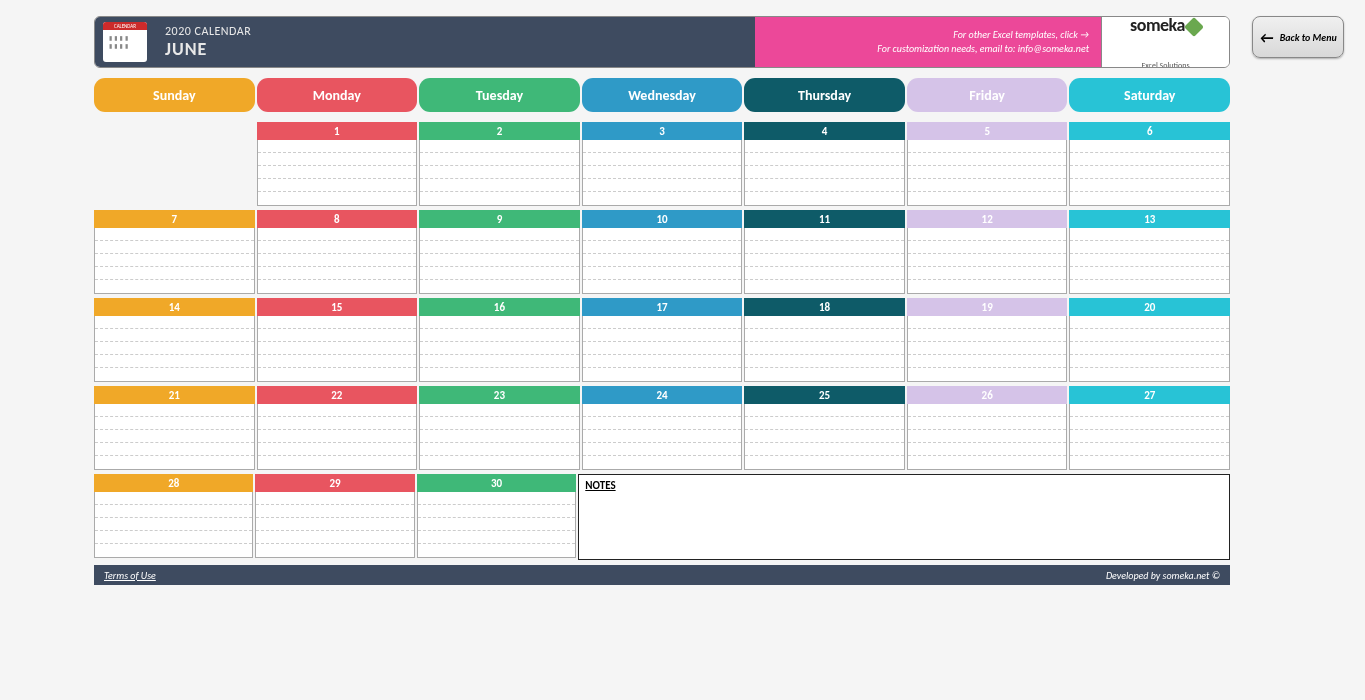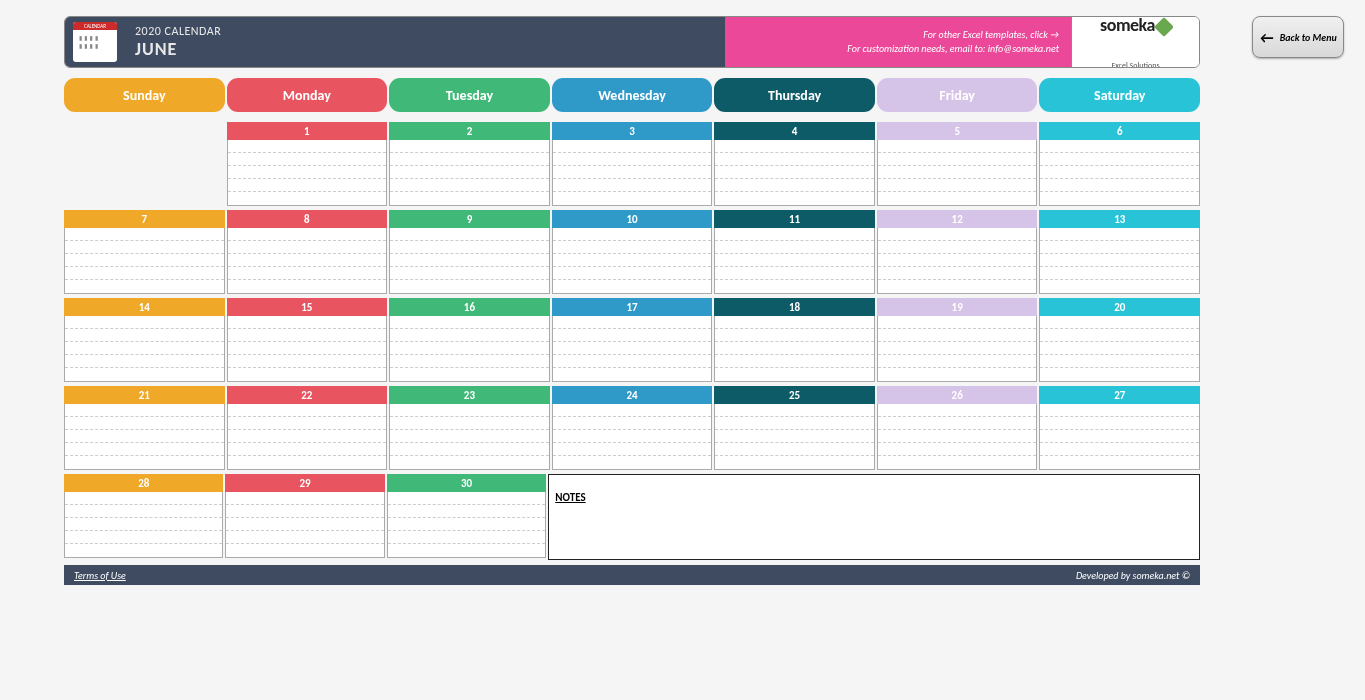--- a/index.html
+++ b/index.html
@@ -1,17 +1,17 @@
 <!DOCTYPE html>
 <html><head>
 <meta charset="utf-8">
 <style>
 * { box-sizing: border-box; margin: 0; padding: 0; }
 body { font-family: Calibri, Arial, sans-serif; background: #f5f5f5; width: 1365px; height: 700px; position: relative; }
-.wrapper { position: absolute; left: 64px; top: 16px; width: 1136px; }
+.wrapper { position: absolute; left: 94px; top: 16px; width: 1136px; }
 .header { display: flex; height: 52px; border: 1px solid #888; border-radius: 6px; overflow: hidden; }
 .header-left { background: #3e4b60; flex: 0 0 660px; display: flex; align-items: center; padding-left: 8px; }
 .cal-icon { width: 44px; height: 40px; background: #fff; border-radius: 3px; position: relative; margin-right: 18px; }
 .cal-icon::before { content: 'CALENDAR'; position: absolute; top: 0; left: 0; right: 0; background: #cc2b2b; color: #fff; font-size: 5px; text-align: center; padding: 1px 0; border-radius: 3px 3px 0 0; }
 .cal-icon::after { content: '▮▮▮▮\A▮▮▮▮'; white-space: pre; position: absolute; top: 12px; left: 6px; font-size: 6px; letter-spacing: 2px; color: #888; line-height: 8px; }
 .header-text { color: #e8e8e8; }
 .header-year { font-size: 12px; letter-spacing: 0.5px; }
 .header-month { font-size: 18px; font-weight: bold; letter-spacing: 1px; }
 .header-mid { background: #ec4899; flex: 1; display: flex; flex-direction: column; justify-content: center; align-items: flex-end; padding-right: 12px; color: #fff; font-size: 10px; font-style: italic; line-height: 14px; }
 .header-logo { background: #fff; flex: 0 0 128px; display: flex; flex-direction: column; align-items: center; justify-content: center; border-left: 1px solid #888; gap: 24px; }
@@ -25,21 +25,21 @@
 .day-header:last-child { margin-right: 0; }
 .grid { margin-top: 10px; }
 .week { display: flex; margin-bottom: 4px; }
 .cell { flex: 1; margin-right: 2px; }
 .cell:last-child { margin-right: 0; }
 .cell-num { height: 18px; color: #fff; font-size: 11px; font-weight: bold; display: flex; align-items: center; justify-content: center; }
 .cell-body { height: 66px; background: #fff; border: 1px solid #aaa; border-top: none; }
 .cell-line { height: 13px; border-bottom: 1px dashed #ccc; }
 .cell-empty .cell-num, .cell-empty .cell-body { visibility: hidden; }
 .sun { background: #f0a828; } .mon { background: #e85560; } .tue { background: #3fb878; } .wed { background: #2f9ac7; } .thu { background: #0e5b68; } .fri { background: #d5c3e8; } .sat { background: #28c3d6; }
-.notes { flex: 4; margin-right: 0; border: 1px solid #222; background: #fff; height: 86px; padding: 16px 6px; }
+.notes { flex: 4; margin-right: 0; border: 1px solid #222; background: #fff; height: 86px; padding: 4px 6px; }
 .notes-label { font-size: 11px; font-weight: bold; text-decoration: underline; }
 .footer { margin-top: 5px; height: 20px; background: #3e4b60; color: #fff; display: flex; justify-content: space-between; align-items: center; padding: 0 10px; font-size: 10px; font-style: italic; }
 .footer-left { text-decoration: underline; cursor: pointer; }
 </style>
 </head>
 <body>
 
 <div class="wrapper">
   <div class="header">
     <div class="header-left">

